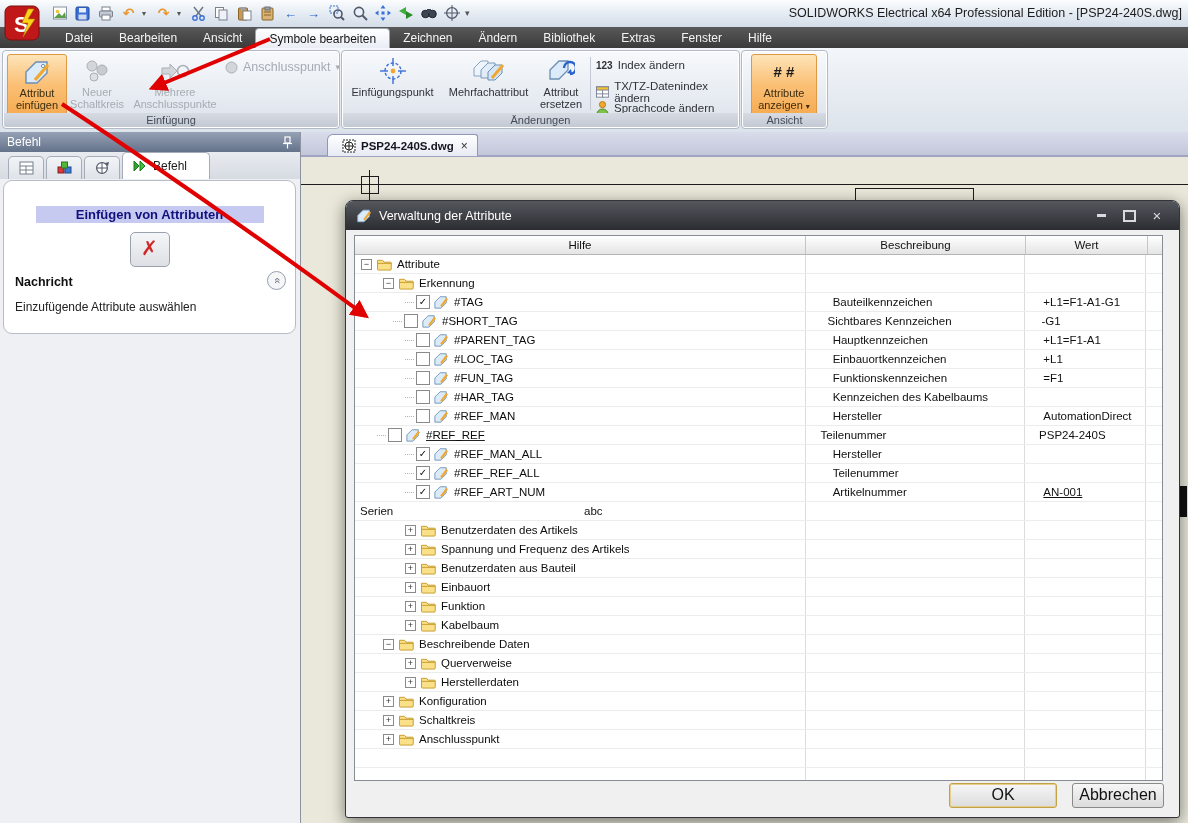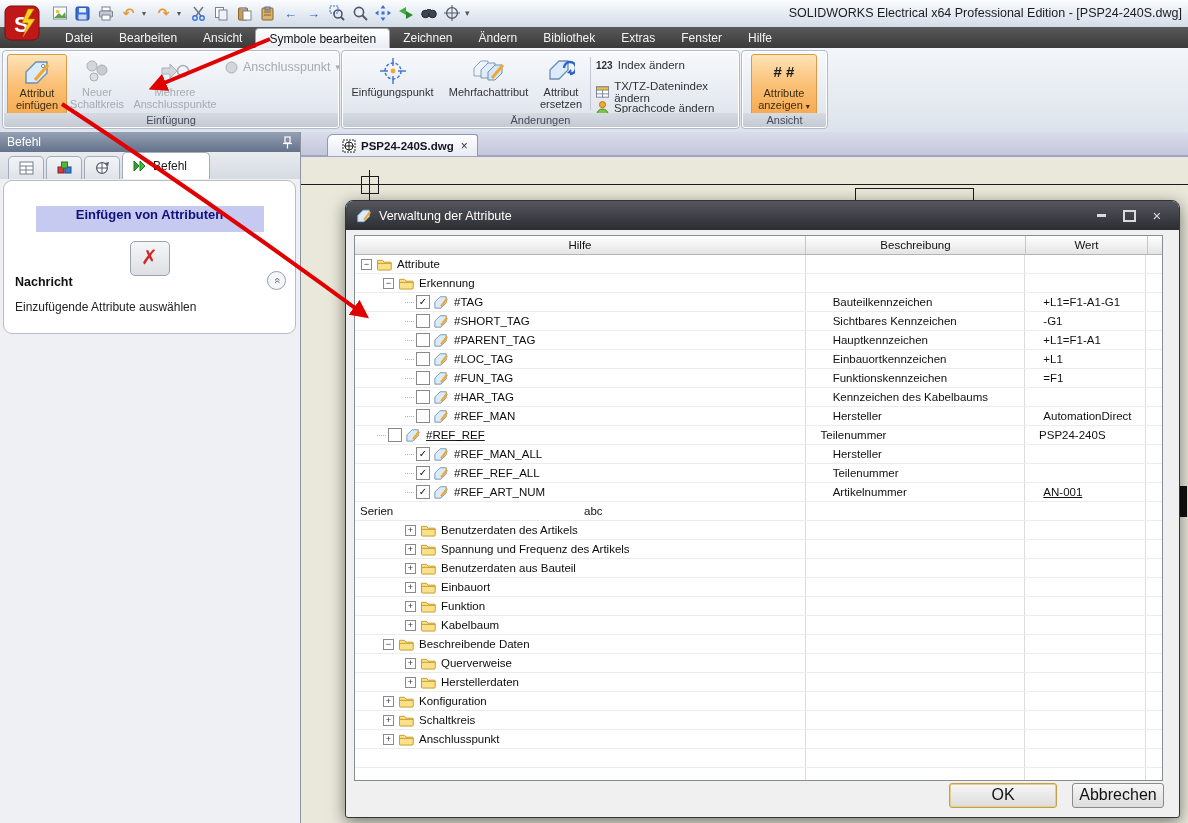--- a/index.html
+++ b/index.html
@@ -44,21 +44,21 @@
   .pin{position:absolute;right:7px;top:3px;}
   .panel-tabs{height:27px;display:flex;align-items:flex-end;padding-left:8px;
     background:linear-gradient(#e8ebf0,#d6dbe2);}
   .ptab{height:22px;width:34px;display:flex;align-items:center;justify-content:center;
     border:1px solid #a7adb8;border-bottom:none;border-radius:5px 5px 0 0;margin-right:2px;
     background:linear-gradient(#f2f4f7,#dfe3e9);cursor:pointer;}
   .ptab.active{height:26px;width:auto;padding:0 22px 0 10px;background:#fff;gap:6px;
     font-size:12px;color:#1c1c1c;display:flex;align-items:center;}
   .panel-card{position:absolute;left:3px;right:4px;top:48px;height:152px;background:#fff;
     border:1px solid #b7bcc6;border-radius:9px;}
-  .card-header{margin:25px auto 0;width:228px;height:26px;background:#c7caf0;
+  .card-header{margin:25px auto 0;width:228px;height:17px;background:#c7caf0;
     color:#10107e;font-weight:bold;font-size:13px;text-align:center;line-height:17px;}
   .xbtn{display:block;margin:9px auto 0;width:38px;height:33px;
     background:linear-gradient(#f5f6f8,#dddfe4);border:1px solid #9aa2ad;border-radius:5px;
     color:#cf2727;font-size:20px;font-weight:bold;line-height:31px;text-align:center;cursor:pointer;}
   .nachricht{position:absolute;left:11px;top:94px;font-weight:bold;font-size:12.5px;color:#111;}
   .collapse{position:absolute;right:9px;top:90px;width:17px;height:17px;border:1px solid #97a0ae;
     border-radius:50%;color:#5d6878;font-size:11px;line-height:15px;text-align:center;
     transform:rotate(90deg);cursor:pointer;background:#f4f6f8;}
   .pmsg{position:absolute;left:11px;top:119px;font-size:12px;color:#222;text-align:center;}
   
@@ -494,21 +494,21 @@
                   <line x1="9" y1="13" x2="16" y2="4" stroke="#f0a830" stroke-width="2.6"></line>
                 </svg>
               </span>
               <span class="lbl">#TAG</span>
             </div>
             <div class="cell" style="width:219px;">Bauteilkennzeichen</div>
             <div class="cell" style="width:121px;">+L1=F1-A1-G1</div>
             <div class="cell" style="flex:1;"></div>
           </div>
           <div class="row">
-            <div class="cell-name" style="width:450px;padding-left:50px;">
+            <div class="cell-name" style="width:450px;padding-left:38px;">
               <span class="dot"></span>
               <span class="cb"></span>
               <span class="ticon">
                 <svg width="16" height="14" viewBox="0 0 18 16">
                   <path d="M2 8 L8 2 H15 V9 L9 15 H2 Z" fill="#dcebf9" stroke="#6a8fb5"></path>
                   <line x1="9" y1="13" x2="16" y2="4" stroke="#f0a830" stroke-width="2.6"></line>
                 </svg>
               </span>
               <span class="lbl">#SHORT_TAG</span>
             </div>

